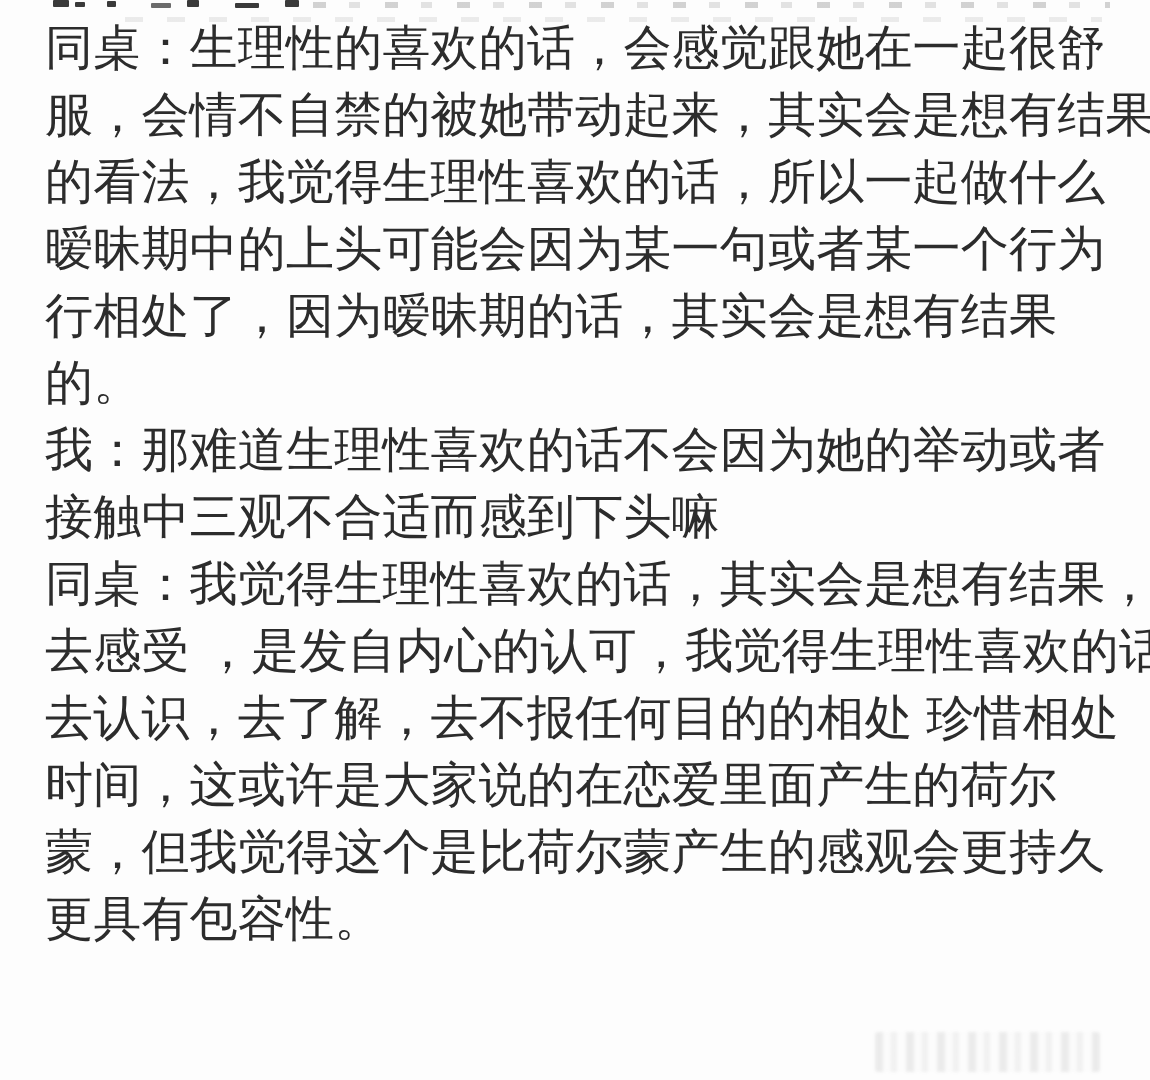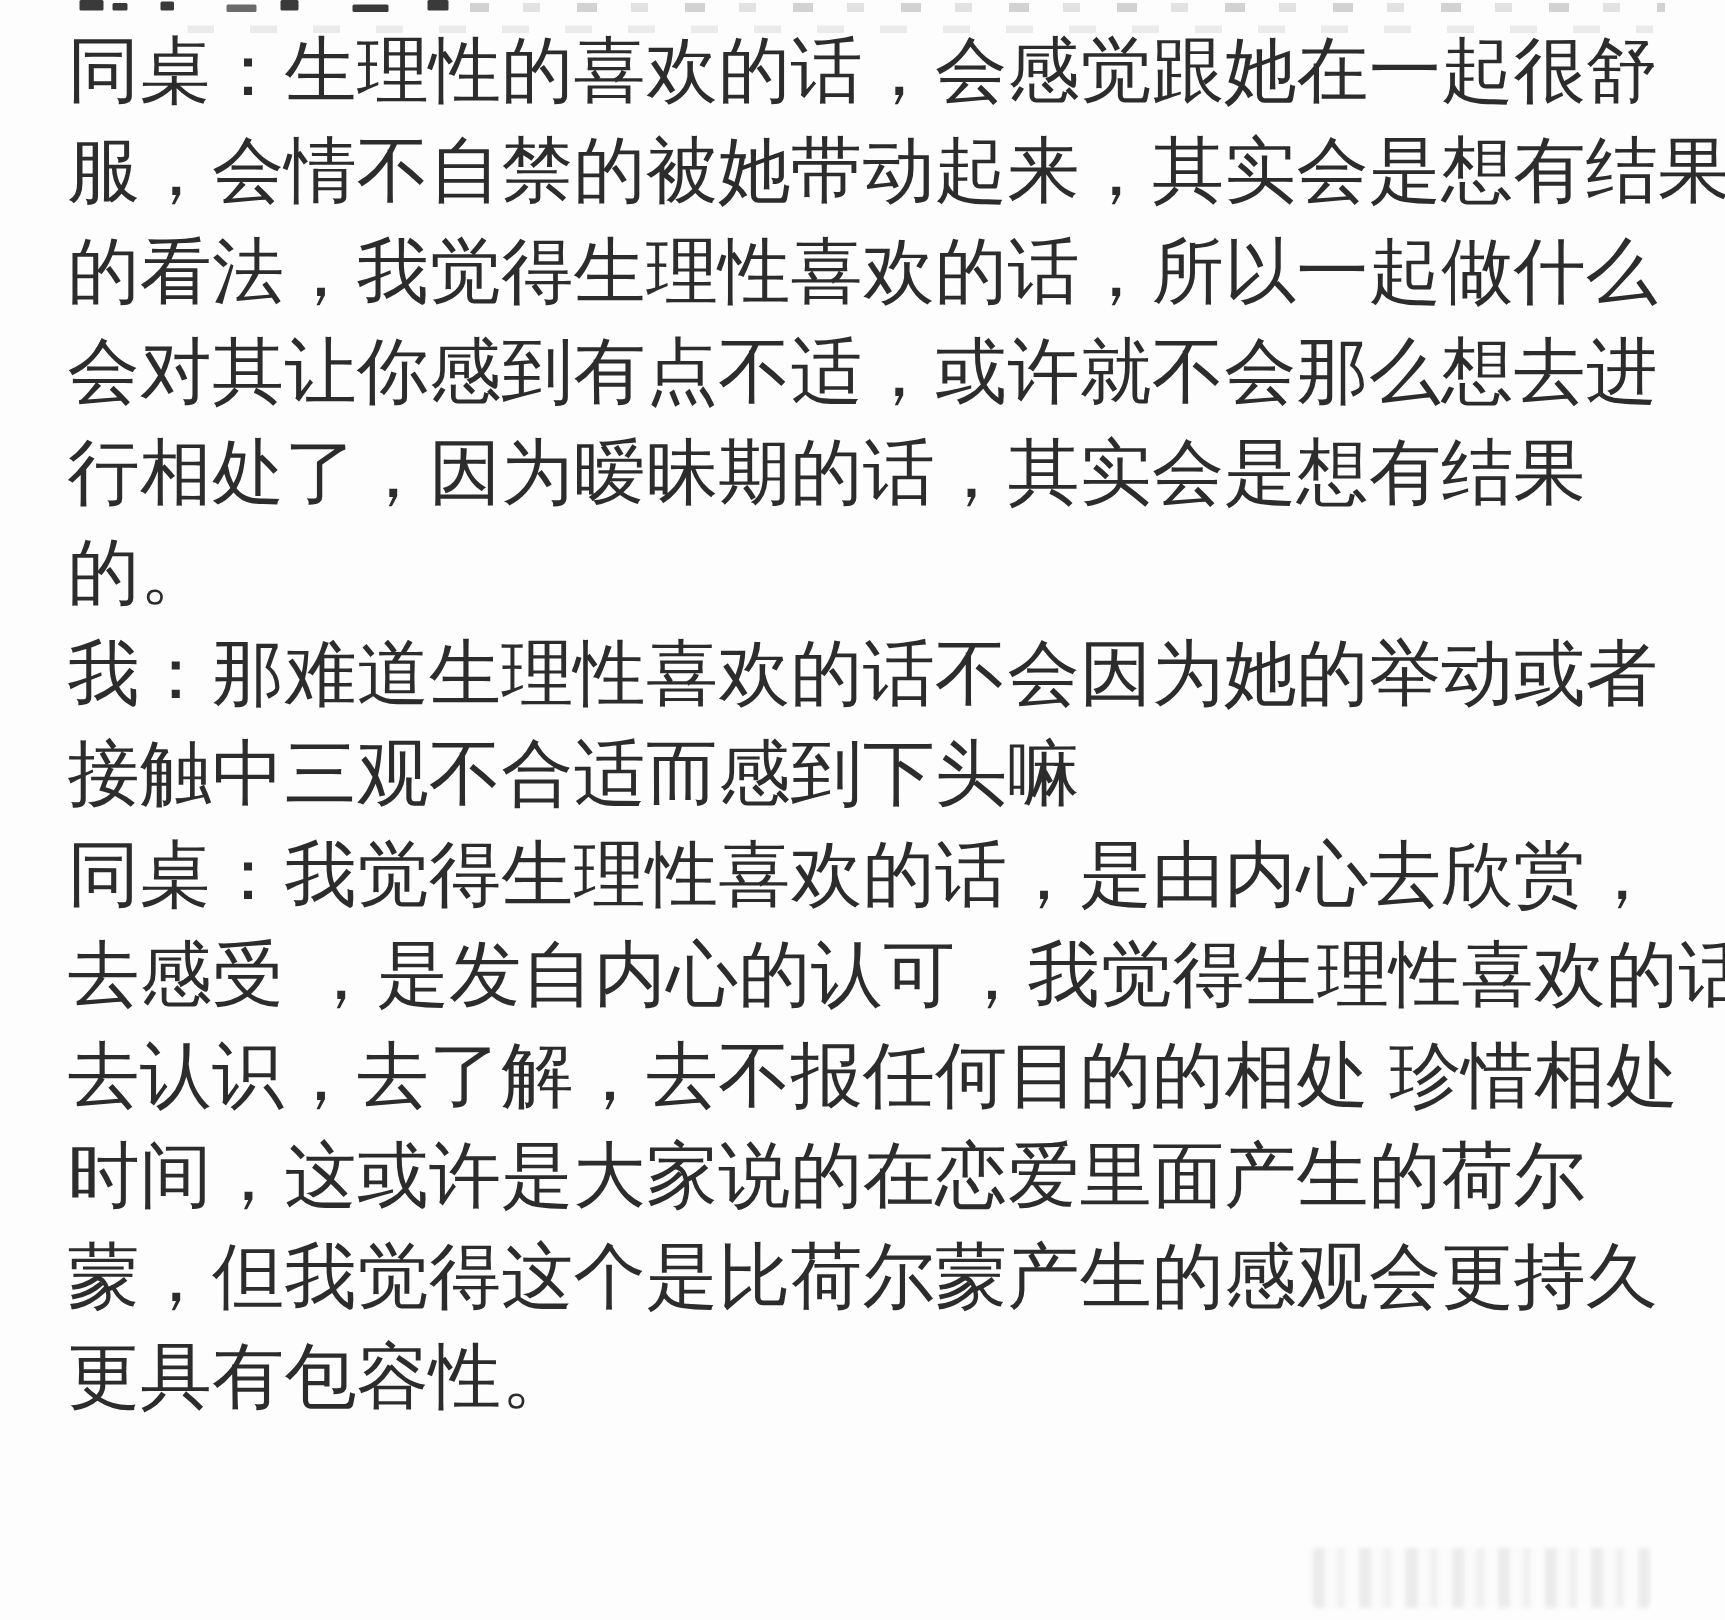--- a/index.html
+++ b/index.html
@@ -100,26 +100,26 @@
     <span class="tip t6"></span>
     <span class="tip t7"></span>
     <span class="tip-band"></span>
     <span class="ghost-band"></span>
   </div>
 
   <div class="transcript" style="color: rgb(44, 44, 44);">
       <div class="text-line">同桌：生理性的喜欢的话，会感觉跟她在一起很舒</div>
       <div class="text-line">服，会情不自禁的被她带动起来，其实会是想有结果</div>
       <div class="text-line">的看法，我觉得生理性喜欢的话，所以一起做什么</div>
-      <div class="text-line">会对其让你感到有点不适，或许就不会那么想去进</div>
+      <div class="text-line">暧昧期中的上头可能会因为某一句或者某一个行为</div>
       <div class="text-line">行相处了，因为暧昧期的话，其实会是想有结果</div>
       <div class="text-line">的。</div>
       <div class="text-line">我：那难道生理性喜欢的话不会因为她的举动或者</div>
       <div class="text-line">接触中三观不合适而感到下头嘛</div>
-      <div class="text-line">同桌：我觉得生理性喜欢的话，是由内心去欣赏，</div>
+      <div class="text-line">同桌：我觉得生理性喜欢的话，其实会是想有结果，</div>
       <div class="text-line">去感受 ，是发自内心的认可，我觉得生理性喜欢的话</div>
       <div class="text-line">去认识，去了解，去不报任何目的的相处 珍惜相处</div>
       <div class="text-line">时间，这或许是大家说的在恋爱里面产生的荷尔</div>
       <div class="text-line">蒙，但我觉得这个是比荷尔蒙产生的感观会更持久</div>
       <div class="text-line">更具有包容性。</div>
     </div>
 
   <div class="watermark"></div>
 
 </div>

